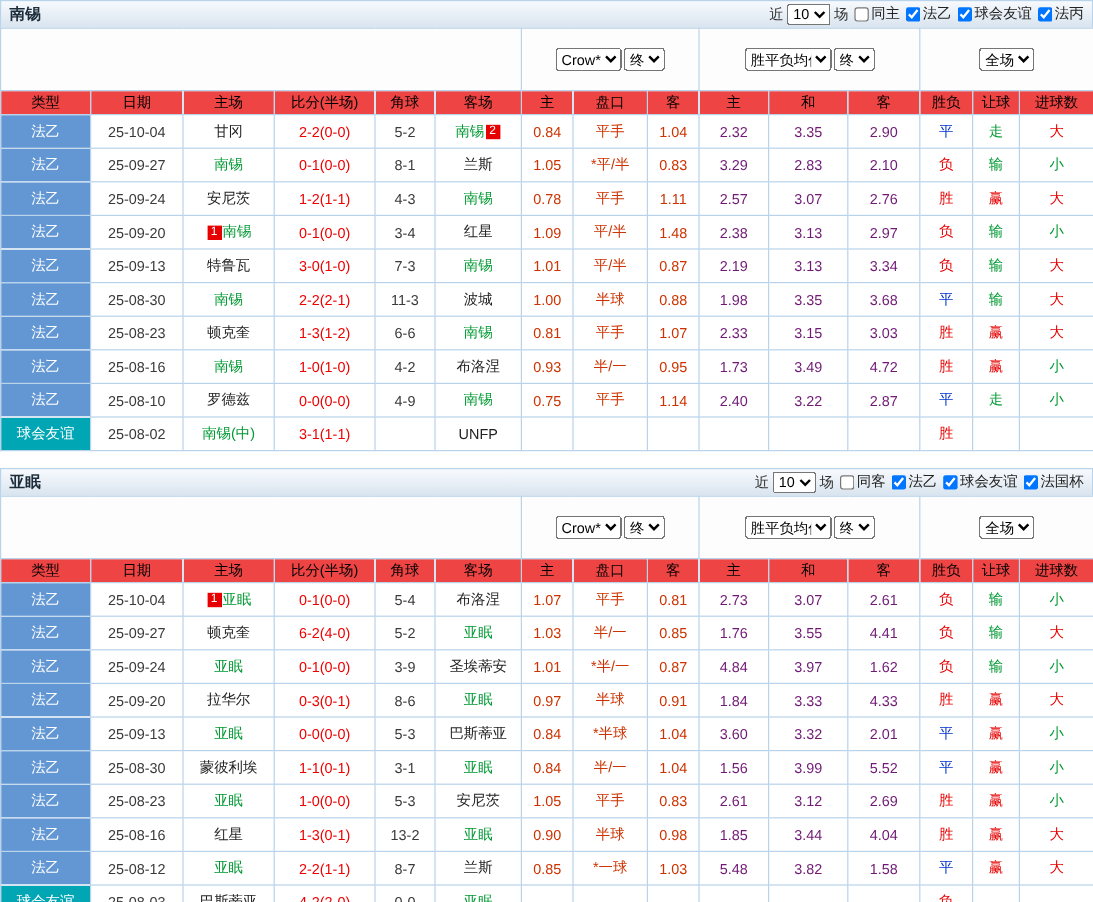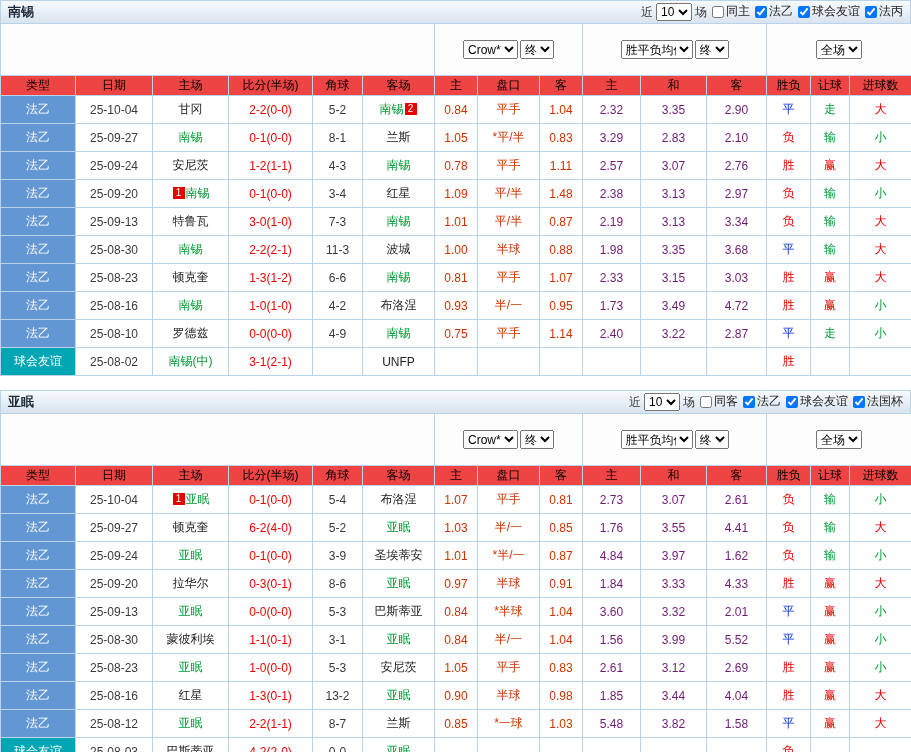--- a/index.html
+++ b/index.html
@@ -267,21 +267,21 @@
             <td class="eu">3.22</td>
             <td class="eu">2.87</td>
             <td class="c-blue">平</td>
             <td class="c-green">走</td>
             <td class="c-green">小</td>
           </tr>
           <tr>
             <td class="type lg-teal">球会友谊</td>
             <td class="date">25-08-02</td>
             <td class="team"><span class="focus">南锡(中)</span></td>
-            <td class="score">3-1(2-1)</td>
+            <td class="score">3-1(1-1)</td>
             <td class="corner"></td>
             <td class="team"><span class="">UNFP</span></td>
             <td class="ah"></td>
             <td class="ah"></td>
             <td class="ah"></td>
             <td class="eu"></td>
             <td class="eu"></td>
             <td class="eu"></td>
             <td class="c-red">胜</td>
             <td class=""></td>

